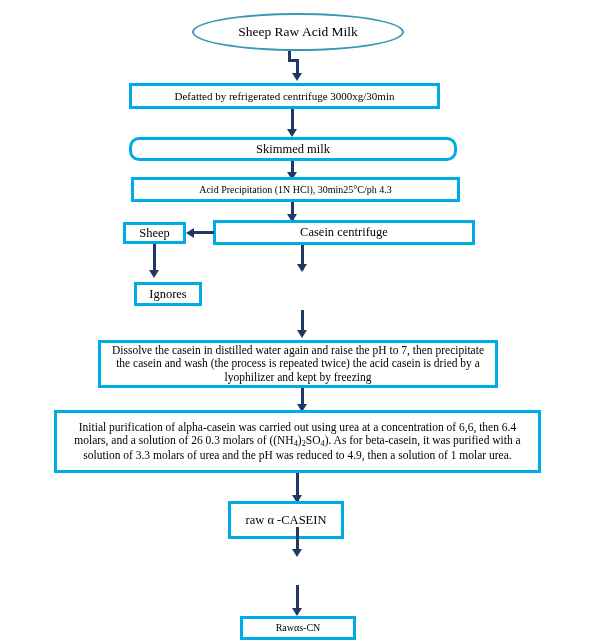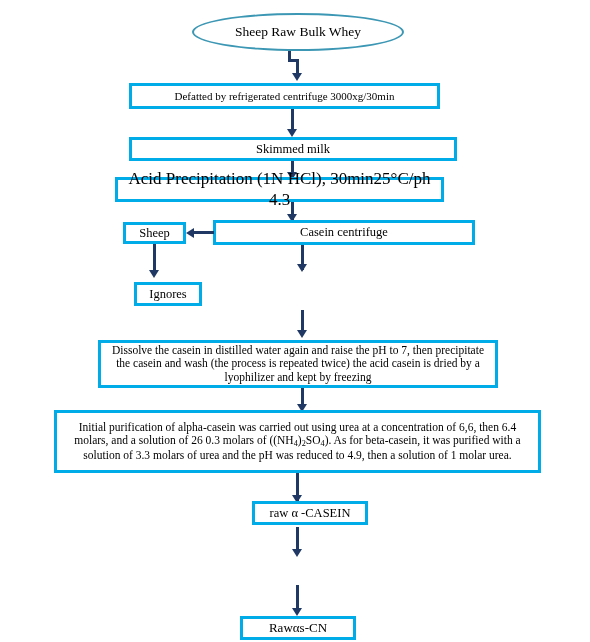--- a/index.html
+++ b/index.html
@@ -63,43 +63,43 @@
     border-right: 8px solid #1F3864;
   }
   sub { font-size: 0.72em; vertical-align: -0.25em; }
 </style>
 </head>
 <body>
 
 <div id="canvas">
 
   <div class="node ellipse" style="left:192px; top:13px; width:212px; height:38px; font-size:13.5px;">
-    <span class="txt">Sheep Raw Bulk Whey</span>
+    <span class="txt">Sheep Raw Acid Milk</span>
   </div>
 
   <div class="arrow" style="left:288px; top:51px; width:3px; height:11px;"></div>
   <div class="arrow" style="left:288px; top:59px; width:11px; height:3px;"></div>
   <div class="arrow" style="left:296px; top:59px; width:3px; height:16px;"></div>
   <div class="arrow-head head-down" style="left:292px; top:73px;"></div>
 
   <div class="node box" style="left:129px; top:83px; width:311px; height:26px; font-size:11px;">
     <span class="txt">Defatted by refrigerated centrifuge 3000xg/30min</span>
   </div>
 
   <div class="arrow" style="left:291px; top:109px; width:3px; height:22px;"></div>
   <div class="arrow-head head-down" style="left:287px; top:129px;"></div>
 
-  <div class="node box" style="left:129px; top:137px; width:328px; height:24px; font-size:12.5px;">
+  <div class="node box" style="left:129px; top:137px; width:328px; height:24px; font-size:12.5px;border-radius:10px;">
     <span class="txt">Skimmed milk</span>
   </div>
 
   <div class="arrow" style="left:291px; top:161px; width:3px; height:15px;"></div>
   <div class="arrow-head head-down" style="left:287px; top:172px;"></div>
 
-  <div class="node box" style="left:115px; top:177px; width:329px; height:25px; font-size:17px;">
+  <div class="node box" style="left:131px; top:177px; width:329px; height:25px; font-size:10px;">
     <span class="txt">Acid Precipitation (1N HCl), 30min25°C/ph 4.3</span>
   </div>
 
   <div class="arrow" style="left:291px; top:202px; width:3px; height:18px;"></div>
   <div class="arrow-head head-down" style="left:287px; top:214px;"></div>
 
   <div class="node box" style="left:213px; top:220px; width:262px; height:25px; font-size:12.5px;">
     <span class="txt">Casein centrifuge</span>
   </div>
 
@@ -133,28 +133,28 @@
 
   <div class="node box" style="left:54px; top:410px; width:487px; height:63px; font-size:11.5px;">
     <span class="txt">
       <span>Initial purification of alpha-casein was carried out using urea at a concentration of 6,6, then 6.4 molars, and a solution of 26 0.3 molars of ((NH</span><sub>4</sub><span>)</span><sub>2</sub><span>SO</span><sub>4</sub><span>). As for beta-casein, it was purified with a solution of 3.3 molars of urea and the pH was reduced to 4.9, then a solution of 1 molar urea.</span>
     </span>
   </div>
 
   <div class="arrow" style="left:296px; top:473px; width:3px; height:28px;"></div>
   <div class="arrow-head head-down" style="left:292px; top:495px;"></div>
 
-  <div class="node box" style="left:252px; top:501px; width:116px; height:24px; font-size:12.5px;">
+  <div class="node box" style="left:228px; top:501px; width:116px; height:38px; font-size:12.5px;">
     <span class="txt">raw α -CASEIN</span>
   </div>
 
   <div class="arrow" style="left:296px; top:527px; width:3px; height:27px;"></div>
   <div class="arrow-head head-down" style="left:292px; top:549px;"></div>
 
 
   <div class="arrow" style="left:296px; top:585px; width:3px; height:28px;"></div>
   <div class="arrow-head head-down" style="left:292px; top:608px;"></div>
 
-  <div class="node box" style="left:240px; top:616px; width:116px; height:24px; font-size:13px;">
+  <div class="node box" style="left:240px; top:616px; width:116px; height:24px; font-size:10px;">
     <span class="txt">Rawαs-CN</span>
   </div>
 
 </div>
 
 </body></html>

